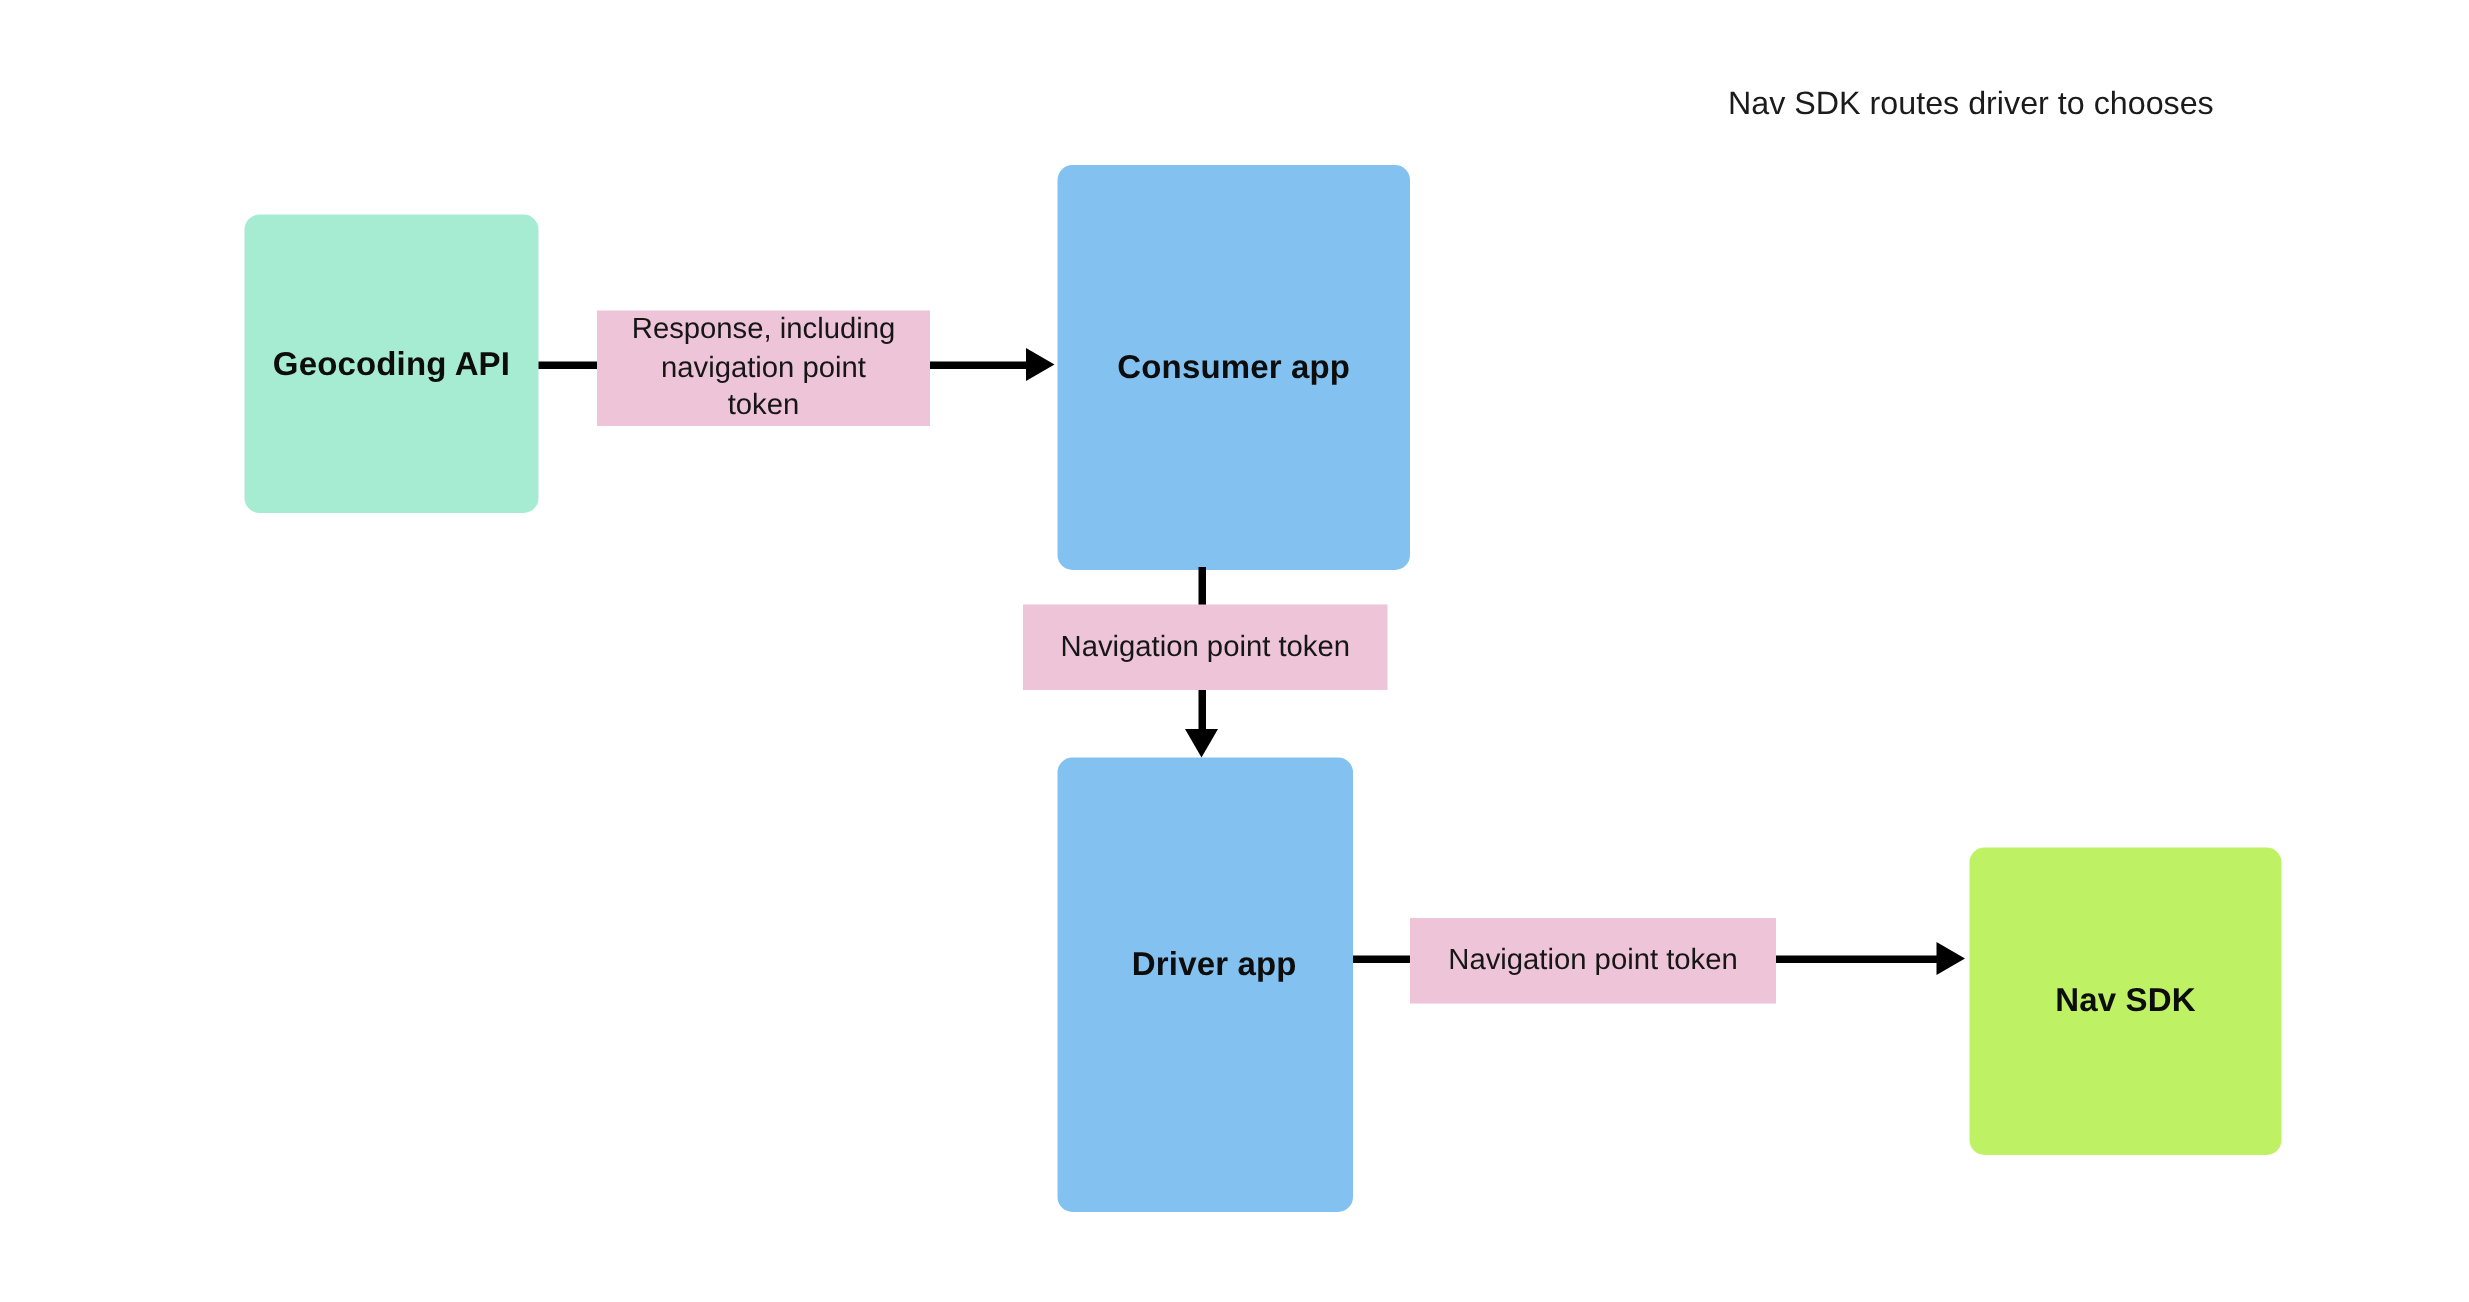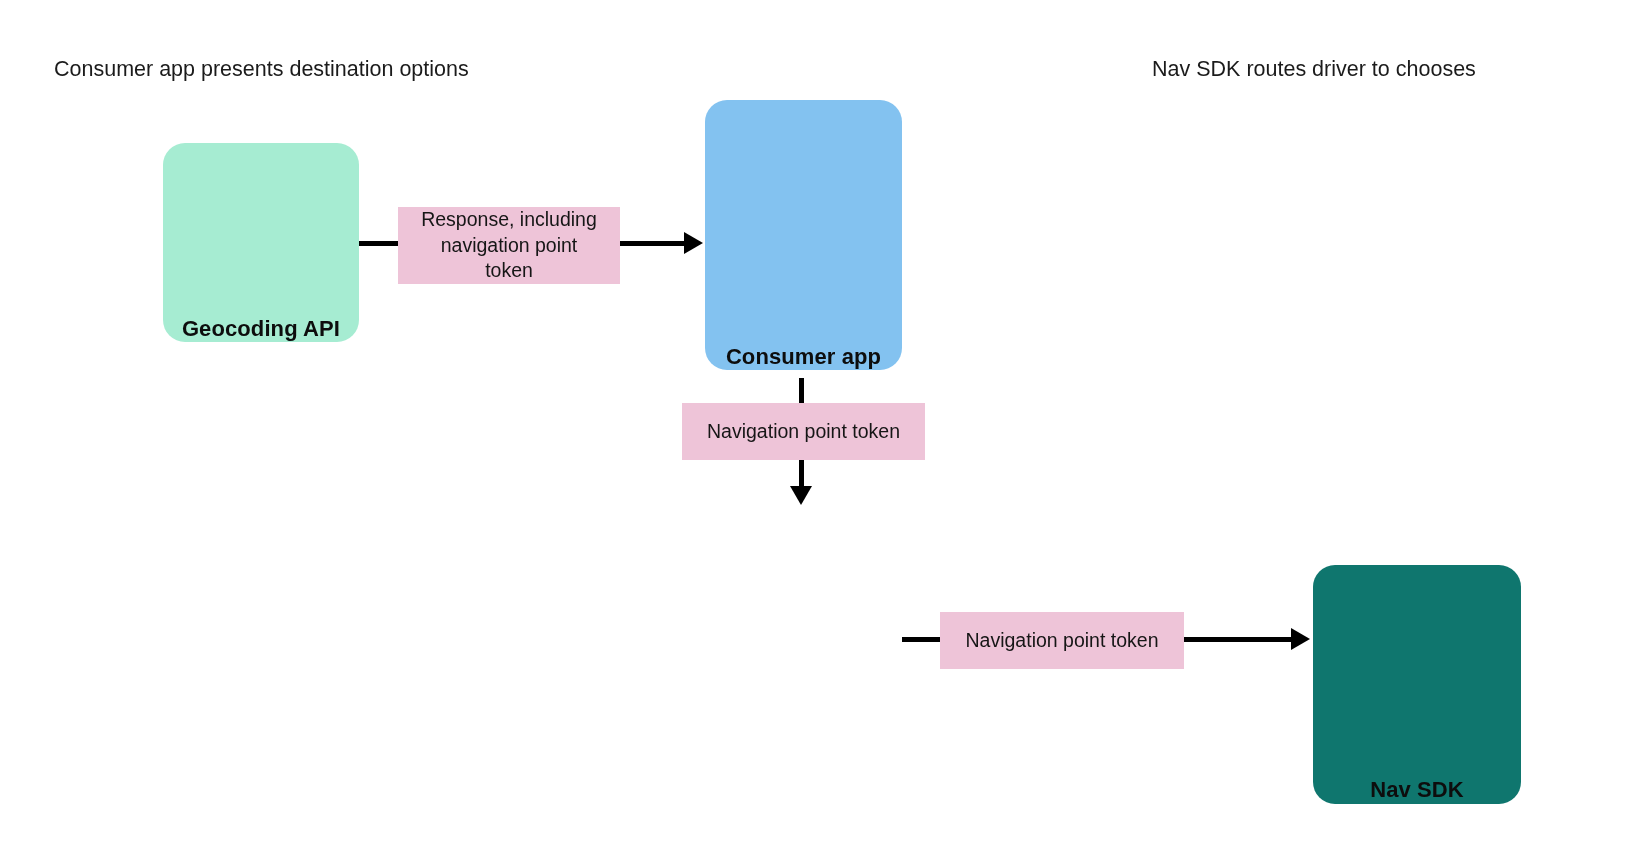--- a/index.html
+++ b/index.html
@@ -27,23 +27,23 @@
     line-height: 26px;
     color: #1b1b1b;
     font-weight: 400;
     white-space: nowrap;
   }
 
   
   .node {
     position: absolute;
     box-sizing: border-box;
-    border-radius: 22px;
+    border-radius: 10px;
     display: flex;
-    align-items: flex-end;
+    align-items: center;
     justify-content: center;
   }
   .node .node-label {
     font-size: 22px;
     font-weight: bold;
     color: #0d0d0d;
     letter-spacing: 0.1px;
     text-align: center;
     white-space: nowrap;
   }
@@ -96,45 +96,47 @@
     border-right: 11px solid transparent;
     border-top: 19px solid #000000;
     z-index: 3;
   }
 </style>
 </head>
 <body>
 
 <div id="canvas">
 
-  <div class="col-header" style="left:54px; top:56px;">Consumer app presents destination options</div>
   <div class="col-header" style="left:1152px; top:56px;">Nav SDK routes driver to chooses</div>
 
   <div class="edge-h" style="left:359px; top:241px; width:44px;"></div>
   <div class="edge-h" style="left:616px; top:241px; width:70px;"></div>
   <div class="arrow-right" style="left:684px; top:232px;"></div>
 
   <div class="edge-v" style="left:799px; top:378px; height:30px;"></div>
   <div class="edge-v" style="left:799px; top:456px; height:32px;"></div>
   <div class="arrow-down" style="left:790px; top:486px;"></div>
 
   <div class="edge-h" style="left:902px; top:637px; width:44px;"></div>
   <div class="edge-h" style="left:1180px; top:637px; width:113px;"></div>
   <div class="arrow-right" style="left:1291px; top:628px;"></div>
 
   <div class="node" style="left:163px; top:143px; width:196px; height:199px; background:#a6ecd2;">
     <span class="node-label">Geocoding API</span>
   </div>
 
-  <div class="node" style="left:705px; top:100px; width:197px; height:270px; background:#83c2f0;">
+  <div class="node" style="left:705px; top:110px; width:235px; height:270px; background:#83c2f0;">
     <span class="node-label">Consumer app</span>
   </div>
 
+  <div class="node" style="left:705px; top:505px; width:197px; height:303px; background:#83c2f0;">
+    <span class="node-label" style="position:relative; top:-14px; left:6px;">Driver app</span>
+  </div>
 
-  <div class="node" style="left:1313px; top:565px; width:208px; height:239px; background:#0f766e;">
+  <div class="node" style="left:1313px; top:565px; width:208px; height:205px; background:#bef264;">
     <span class="node-label" style="position:relative; top:-1px;">Nav SDK</span>
   </div>
 
   <div class="edge-label" style="left:398px; top:207px; width:222px; height:77px; background:#eec4d8;">
     <span class="edge-text">Response, including
 navigation point
 token</span>
   </div>
 
   <div class="edge-label" style="left:682px; top:403px; width:243px; height:57px; background:#eec4d8;">

